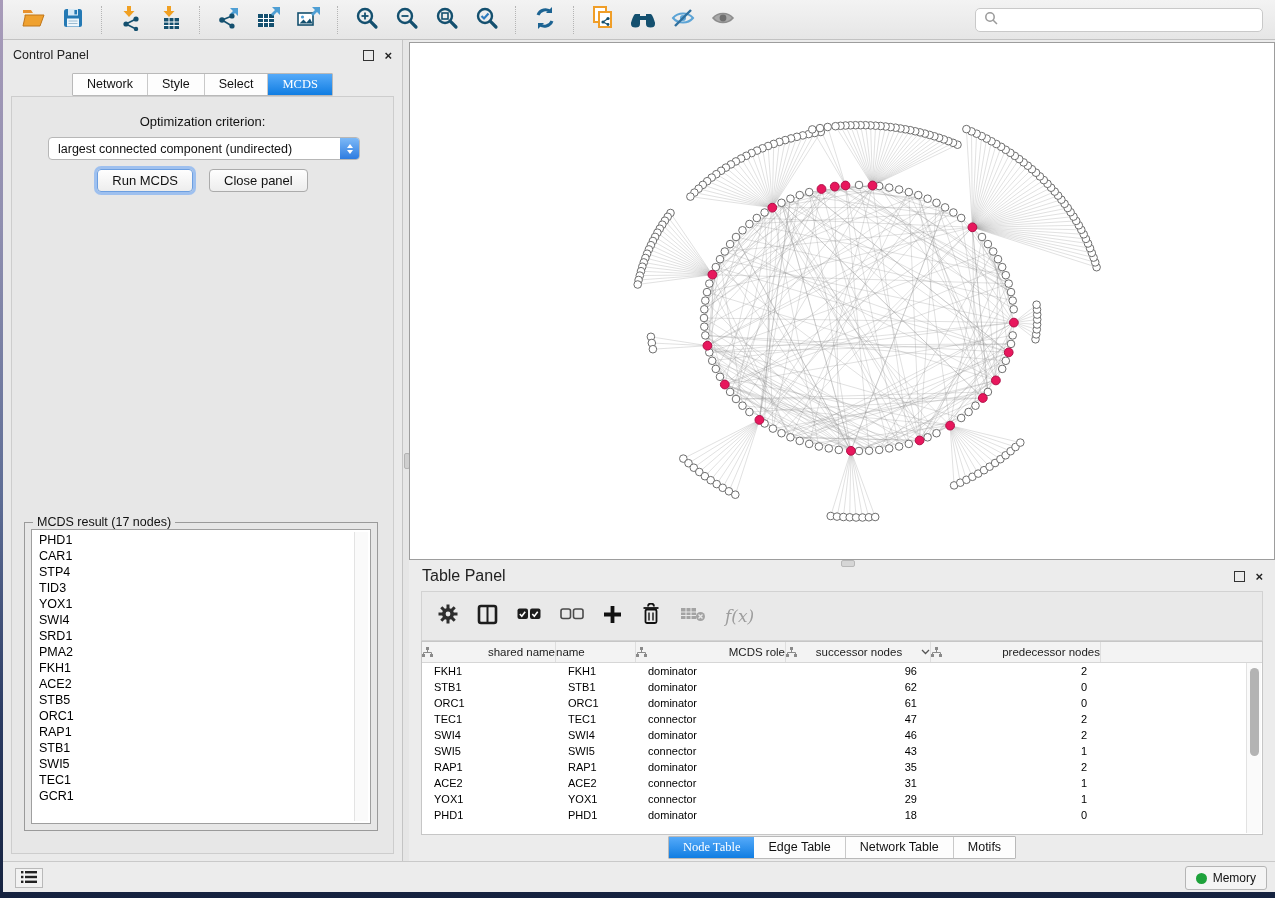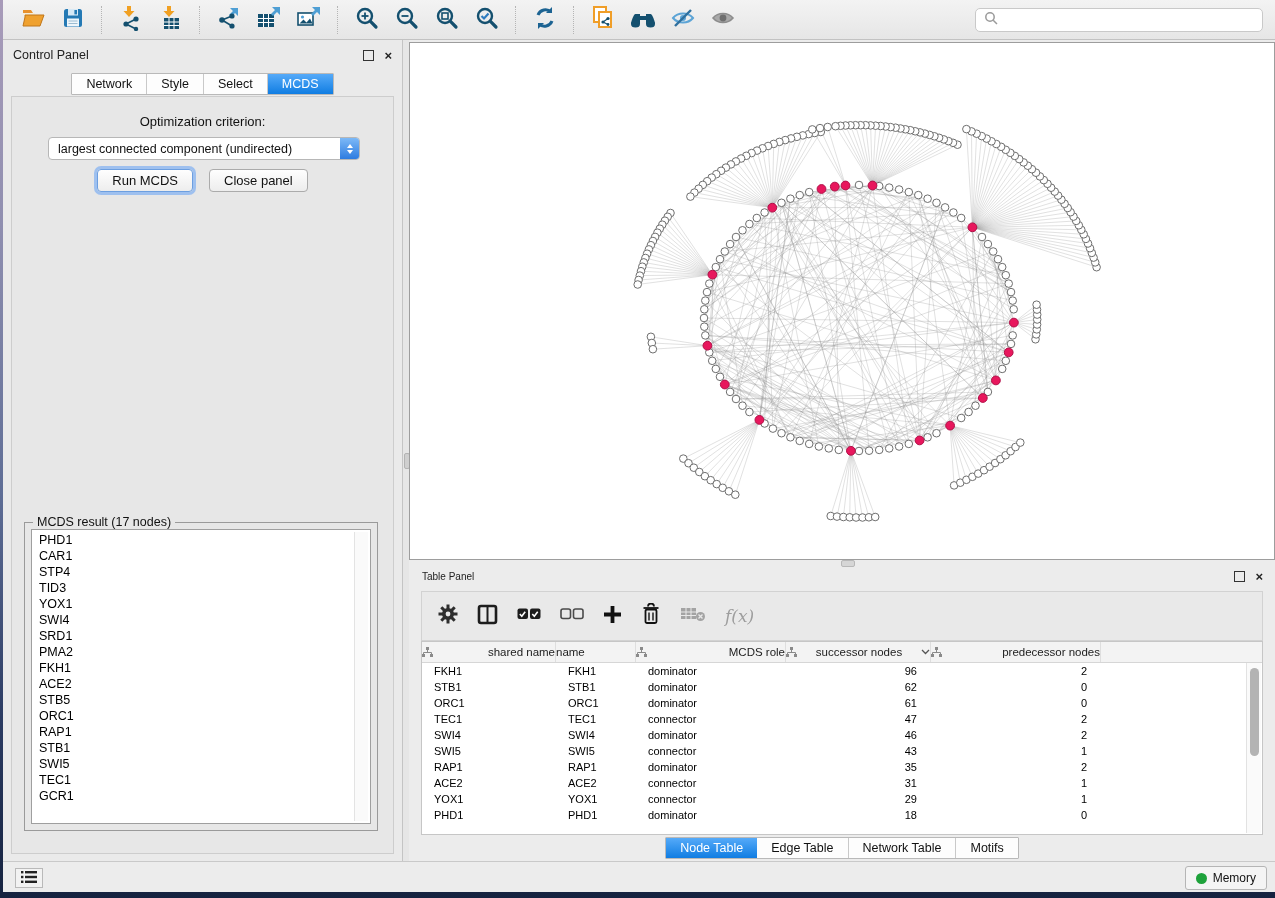--- a/index.html
+++ b/index.html
@@ -21,21 +21,21 @@
   .cpanel{position:absolute;left:0;top:40px;width:400px;bottom:30px;background:#eaeaea;border-right:1px solid #c4c4c4;box-sizing:border-box;}
   .cpanel-hdr{position:absolute;top:6px;left:10px;right:10px;height:18px;display:flex;align-items:center;}
   .cpanel-title{font-size:12.5px;color:#222;}
   .win-ctrls{margin-left:auto;display:flex;align-items:center;gap:10px;}
   .float-ico{width:9px;height:9px;border:1.5px solid #333;display:inline-block;}
   .close-ico{font-weight:900;font-size:13px;color:#222;line-height:9px;}
   .seg{position:absolute;top:33px;left:0;right:0;display:flex;justify-content:center;}
   .seg-inner{display:flex;border:1px solid #b9b9b9;border-radius:1px;overflow:hidden;background:#fff;}
   .seg-tab{padding:3px 14px;font-size:12.5px;color:#111;border-right:1px solid #c9c9c9;background:#fdfdfd;cursor:default;}
   .seg-tab:last-child{border-right:none;}
-  .seg-tab.selected{background:linear-gradient(#55aaf9,#107de2);color:#fff;border-right:none;}
+  .seg-tab.selected{background:linear-gradient(#55aaf9,#107de2);color:#fff;border-right:none;font-family:Liberation Serif, serif;}
   .cp-content{position:absolute;left:8px;right:8px;top:56px;bottom:8px;background:#e7e7e7;border:1px solid #cdcdcd;}
   .opt-label{position:absolute;top:17px;left:0;right:0;text-align:center;font-size:13px;color:#111;}
   .dropdown{position:absolute;top:40px;left:36px;width:312px;height:23px;background:#fff;border:1px solid #b7b7b7;
     border-radius:4px;display:flex;align-items:center;box-sizing:border-box;}
   .dropdown .dd-text{flex:1;font-size:12.5px;padding-left:9px;color:#111;white-space:nowrap;overflow:hidden;}
   .dd-step{width:19px;height:21px;border-radius:0 3px 3px 0;background:linear-gradient(#7db9f7,#2e7ce0);
     display:flex;flex-direction:column;align-items:center;justify-content:center;gap:2px;}
   .dd-up{width:0;height:0;border-left:3.5px solid transparent;border-right:3.5px solid transparent;border-bottom:4px solid #fff;}
   .dd-dn{width:0;height:0;border-left:3.5px solid transparent;border-right:3.5px solid transparent;border-top:4px solid #fff;}
   .btnrow{position:absolute;top:72px;left:0;right:0;display:flex;justify-content:center;gap:16px;}
@@ -60,21 +60,21 @@
     border-bottom:1px solid #b9b9b9;display:flex;align-items:center;}
   .lights{display:flex;gap:8px;padding-left:9px;}
   .light{width:12px;height:12px;border-radius:50%;}
   .net-title{position:absolute;left:0;right:0;text-align:center;font-size:11.5px;color:#222;}
   .net-canvas{position:absolute;left:0;right:0;top:22px;bottom:0;background:#fff;}
   .net-canvas svg{width:100%;height:100%;display:block;}
 
   
   .tpanel{position:absolute;left:406px;top:563px;right:0;bottom:30px;background:#ececec;}
   .tpanel-hdr{position:absolute;top:4px;left:13px;right:12px;height:18px;display:flex;align-items:center;}
-  .tpanel-title{font-size:10px;color:#222;}
+  .tpanel-title{font-size:16px;color:#222;}
   .ttoolbar{position:absolute;top:28px;left:12px;right:12px;height:50px;background:#e9e9e9;border:1px solid #d2d2d2;
     display:flex;align-items:center;gap:19px;padding-left:16px;box-sizing:border-box;}
   .ttool{display:flex;align-items:center;justify-content:center;}
   .fx{font-family:"DejaVu Serif","Liberation Serif",serif;font-style:italic;font-size:17px;color:#9d9d9d;}
   .tablebox{position:absolute;left:12px;right:12px;top:78px;height:194px;background:#fff;border:1px solid #c6c6c6;box-sizing:border-box;overflow:hidden;}
   .thead{display:flex;height:20px;background:#f3f3f3;border-bottom:1px solid #d6d6d6;}
   .th{display:flex;align-items:center;justify-content:space-between;gap:5px;font-size:11.5px;color:#222;
     border-right:1px solid #dedede;box-sizing:border-box;height:20px;}
   .trow{display:flex;height:16px;align-items:center;}
   .td{font-size:11px;color:#000;box-sizing:border-box;white-space:nowrap;overflow:hidden;}

